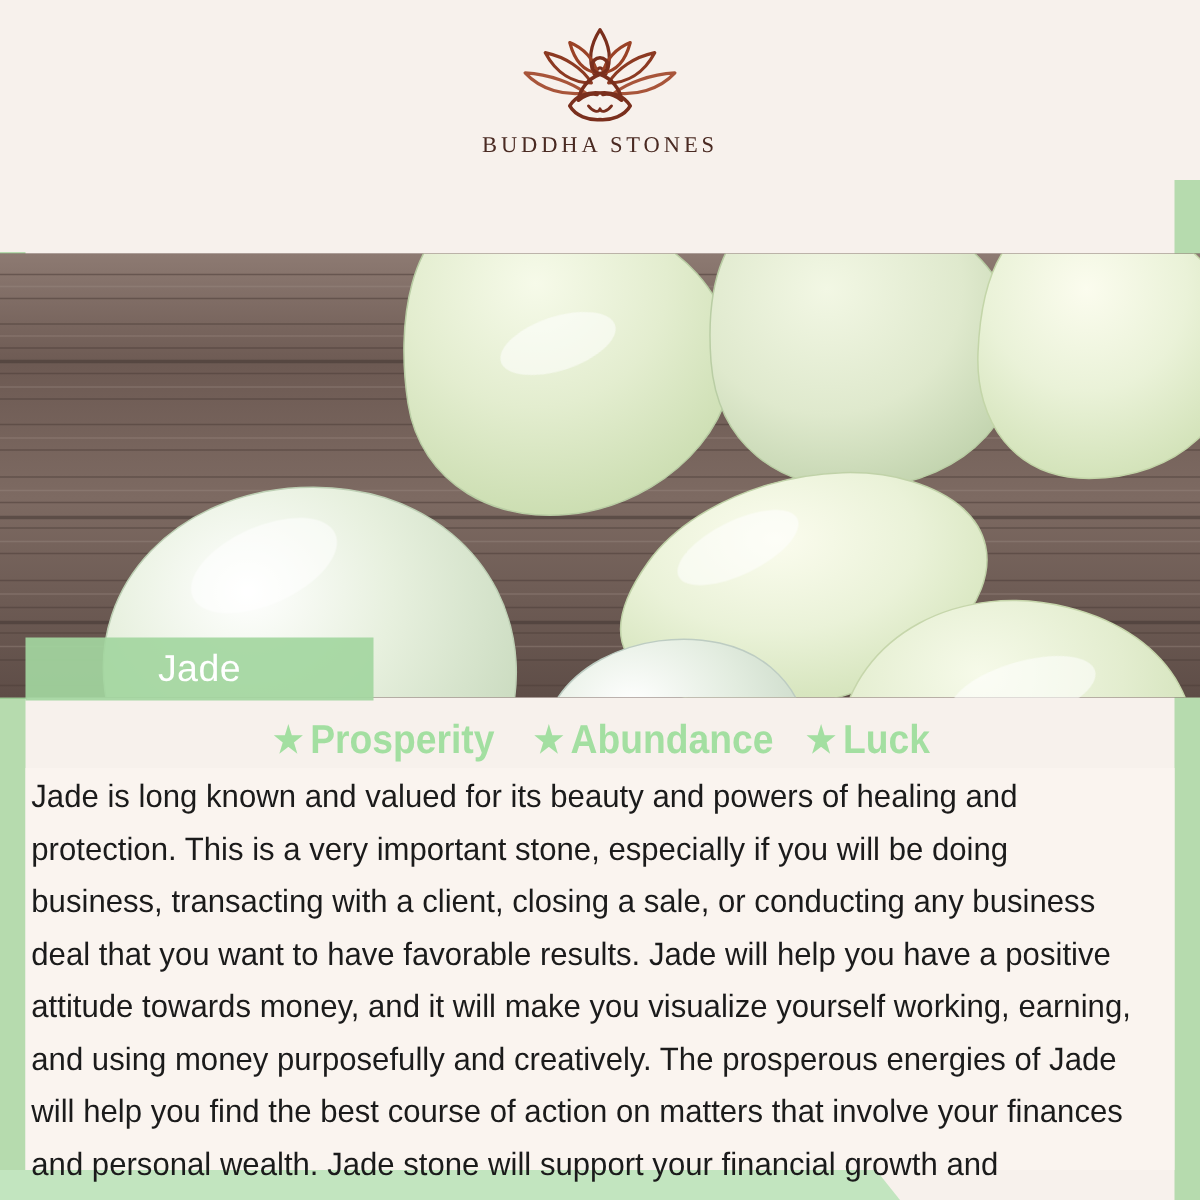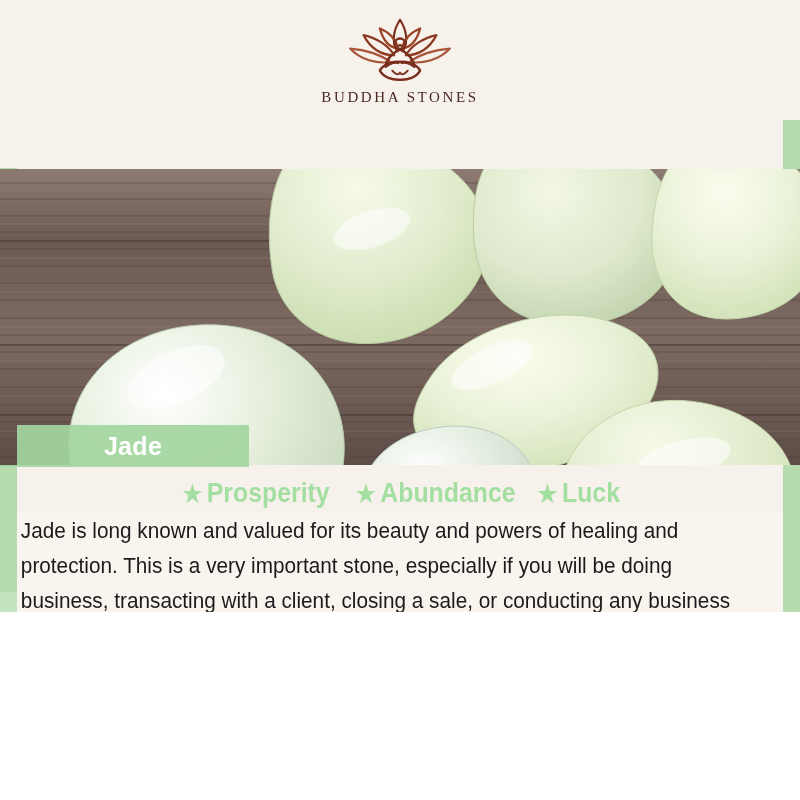--- a/index.html
+++ b/index.html
@@ -3,21 +3,21 @@
 <meta charset="utf-8">
 <style>
   html, body {
     margin: 0;
     padding: 0;
     background: #ffffff;
   }
   #page {
     position: relative;
     width: 800px;
-    height: 612px;
+    height: 800px;
     overflow: hidden;
     background: #f7f1ec;
     font-family: "Liberation Sans", sans-serif;
   }
 
   
   .green-top {
     position: absolute;
     top: 0;
     left: 206px;
@@ -131,21 +131,21 @@
     width: 232px;
     height: 42px;
     background: rgba(163, 214, 160, 0.92);
     display: flex;
     align-items: center;
     justify-content: center;
   }
   .stone-label-text {
     color: #ffffff;
     font-size: 25px;
-    font-weight: 700;
+    font-weight: 400;
     letter-spacing: 0.3px;
     text-align: right;
   }
 
   
   .benefits {
     position: absolute;
     top: 478px;
     left: 0;
     width: 800px;

